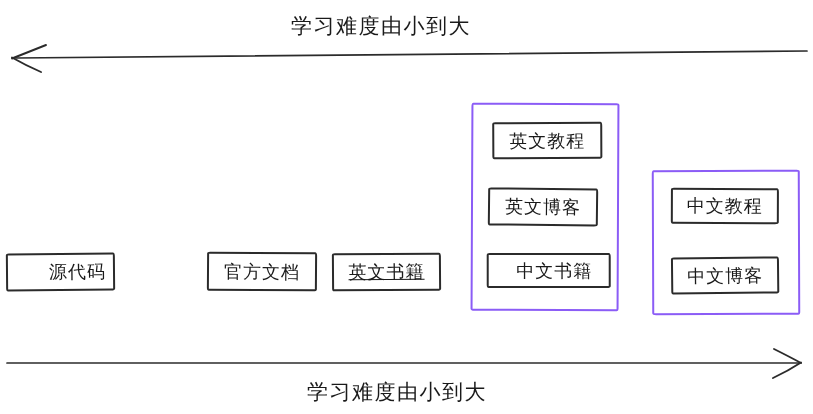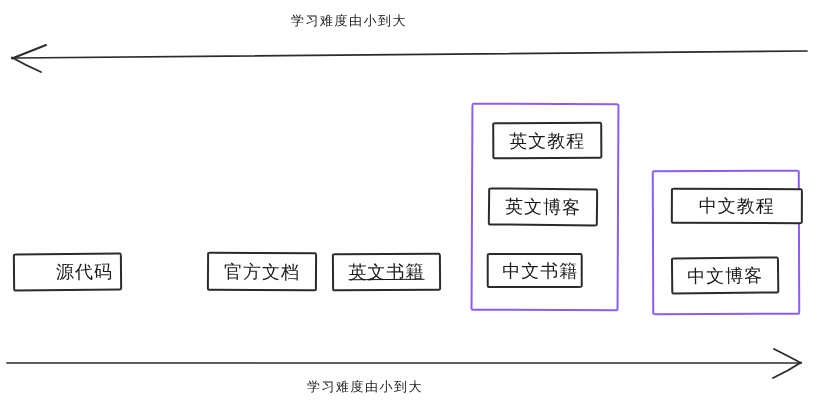--- a/index.html
+++ b/index.html
@@ -22,21 +22,21 @@
     width: 813px; height: 414px;
     pointer-events: none;
   }
   .arrow-layer path {
     fill: none;
     stroke: #2b2b2b;
     stroke-linecap: round;
   }
   .axis-label {
     position: absolute;
-    font-size: 13px;
+    font-size: 21px;
     letter-spacing: 1.5px;
     color: #1a1a1a;
     white-space: nowrap;
   }
   .axis-label.top    { left: 291px; top: 12px; }
   .axis-label.bottom { left: 307px; top: 378px; }
 
   .sbox {
     position: absolute;
     box-sizing: border-box;
@@ -52,31 +52,31 @@
     border-radius: 3px 2px 4px 2px / 2px 4px 2px 3px;
   }
   .group {
     position: absolute;
     box-sizing: border-box;
     border: 2px solid #8b5cf6;
     background: #ffffff;
     border-radius: 2px 3px 2px 4px / 4px 2px 3px 2px;
   }
   
-  #box-source-code   { left: 13px;  top: 253px; width: 109px; height: 38px; transform: rotate(-0.5deg); padding-left: 34px; }
+  #box-source-code   { left: 6px;  top: 253px; width: 109px; height: 38px; transform: rotate(-0.5deg); padding-left: 34px; }
   #box-official-docs { left: 171px; top: 252px; width: 110px; height: 39px; transform: rotate(0.4deg); margin-left: 36px; }
   #box-english-books { left: 332px; top: 253px; width: 109px; height: 38px; transform: rotate(-0.4deg); text-decoration: underline; }
   
   #group-1 { left: 471px; top: 103px; width: 148px; height: 208px; transform: rotate(0.25deg); }
   #box-english-tutorials { left: 19px; top: 17px;  width: 110px; height: 37px; transform: rotate(-0.5deg); }
   #box-english-blogs     { left: 15px; top: 83px;  width: 110px; height: 38px; transform: rotate(0.4deg); }
-  #box-chinese-books     { left: 14px; top: 148px; width: 96px; height: 35px; transform: rotate(-0.3deg); padding-left: 11px; }
+  #box-chinese-books     { left: 14px; top: 148px; width: 124px; height: 35px; transform: rotate(-0.3deg); padding-left: 11px; }
   
   #group-2 { left: 652px; top: 170px; width: 148px; height: 145px; transform: rotate(-0.2deg); }
-  #box-chinese-tutorials { left: 17px; top: 16px; width: 132px; height: 36px; transform: rotate(0.4deg); text-align: center; }
+  #box-chinese-tutorials { left: 17px; top: 16px; width: 108px; height: 36px; transform: rotate(0.4deg); text-align: center; }
   #box-chinese-blogs     { left: 17px; top: 85px; width: 108px; height: 37px; transform: rotate(-0.4deg); }
 </style>
 </head>
 <body>
 
 <div class="canvas">
 
   <svg class="arrow-layer" viewBox="0 0 813 414" xmlns="http://www.w3.org/2000/svg">
 
     <g>

